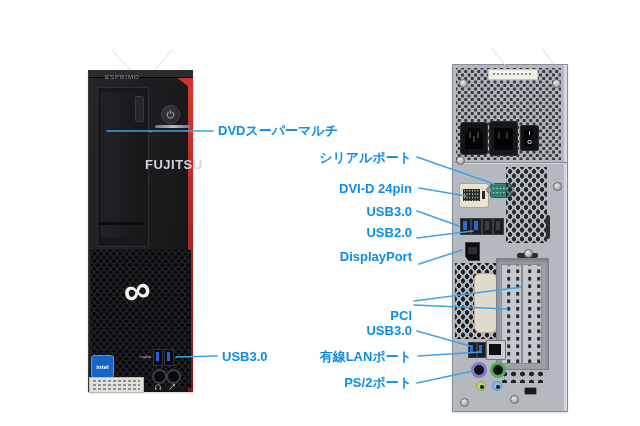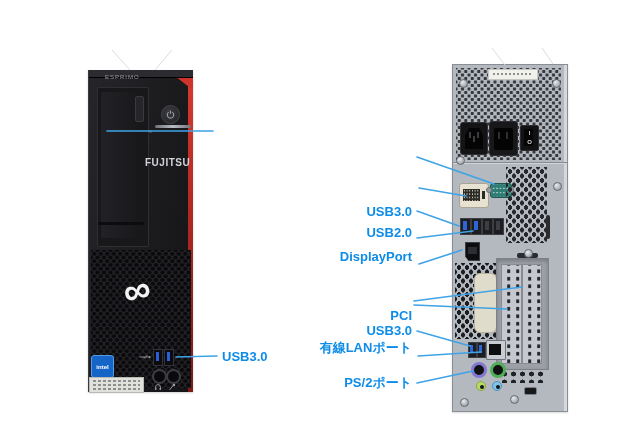--- a/index.html
+++ b/index.html
@@ -27,21 +27,21 @@
   .drive-door{position:absolute;left:3px;top:4px;width:36px;height:146px;
     background:linear-gradient(90deg,#222226,#19191c);border-radius:2px;}
   .eject-btn{position:absolute;right:4px;top:8px;width:7px;height:24px;
     background:#26262a;border:1px solid #3a3a3e;border-radius:2px;}
   .power-btn{position:absolute;left:72px;top:35px;width:17px;height:17px;border-radius:50%;
     background:radial-gradient(circle at 40% 35%,#3a3a3f,#222226);border:1px solid #45454b;
     display:flex;align-items:center;justify-content:center;}
   .silver-trim{position:absolute;left:66px;top:55px;width:36px;height:3px;
     background:linear-gradient(90deg,#6f7278,#b9bcc2,#6f7278);border-radius:2px;}
   .led-dot{position:absolute;left:60px;top:60px;width:3px;height:3px;border-radius:50%;background:#4b4b50;}
-  .fujitsu-word{position:absolute;left:56px;top:87px;font-size:10px;letter-spacing:.5px;color:#d3d4da;font-weight:bold;}
+  .fujitsu-word{position:absolute;left:56px;top:87px;font-size:13px;letter-spacing:.5px;color:#d3d4da;font-weight:bold;}
   .drive-seam{position:absolute;left:9px;top:152px;width:46px;height:3px;background:#0c0c0e;border-radius:1px;}
   .mesh-front{position:absolute;left:2px;top:180px;width:100px;height:138px;
     background-color:#232327;
     background-image:radial-gradient(circle,#0a0a0c 1.9px,transparent 2.1px),
                      radial-gradient(circle,#0a0a0c 1.9px,transparent 2.1px);
     background-size:6.5px 7.5px;background-position:0 0,3.25px 3.75px;}
   .infinity{position:absolute;left:22px;top:198px;width:52px;height:46px;color:#f3f3f5;
     font-size:38px;line-height:44px;text-align:center;transform:rotate(-14deg);font-weight:bold;}
   .intel-badge{position:absolute;left:2px;top:285px;width:21px;height:21px;background:#1565c8;
     border:1.5px solid #569ce2;border-radius:3px;display:flex;align-items:center;justify-content:center;
@@ -289,23 +289,26 @@
       <line x1="417" y1="238" x2="473" y2="231" stroke="#3fa3e6"></line>
       <line x1="419" y1="264" x2="462" y2="250" stroke="#3fa3e6"></line>
       <line x1="414" y1="301" x2="522" y2="287" stroke="#3fa3e6"></line>
       <line x1="414" y1="305" x2="507" y2="309" stroke="#3fa3e6"></line>
       <line x1="417" y1="331" x2="470" y2="346" stroke="#3fa3e6"></line>
       <line x1="418" y1="356" x2="481" y2="352" stroke="#3fa3e6"></line>
       <line x1="417" y1="383" x2="473" y2="371" stroke="#3fa3e6"></line>
     </g>
   </svg>
 
+  <div class="anno" style="left:218px;top:123px">DVDスーパーマルチ</div>
   <div class="anno" style="left:222px;top:349px">USB3.0</div>
 
+  <div class="anno r" style="top:150px">シリアルポート</div>
+  <div class="anno r" style="top:181px">DVI-D 24pin</div>
   <div class="anno r" style="top:204px">USB3.0</div>
   <div class="anno r" style="top:225px">USB2.0</div>
   <div class="anno r" style="top:249px">DisplayPort</div>
   <div class="anno r" style="top:308px">PCI</div>
   <div class="anno r" style="top:323px">USB3.0</div>
-  <div class="anno r" style="top:340px">有線LANポート</div>
+  <div class="anno r" style="top:349px">有線LANポート</div>
   <div class="anno r" style="top:375px">PS/2ポート</div>
 
 </div>
 
 </body></html>

